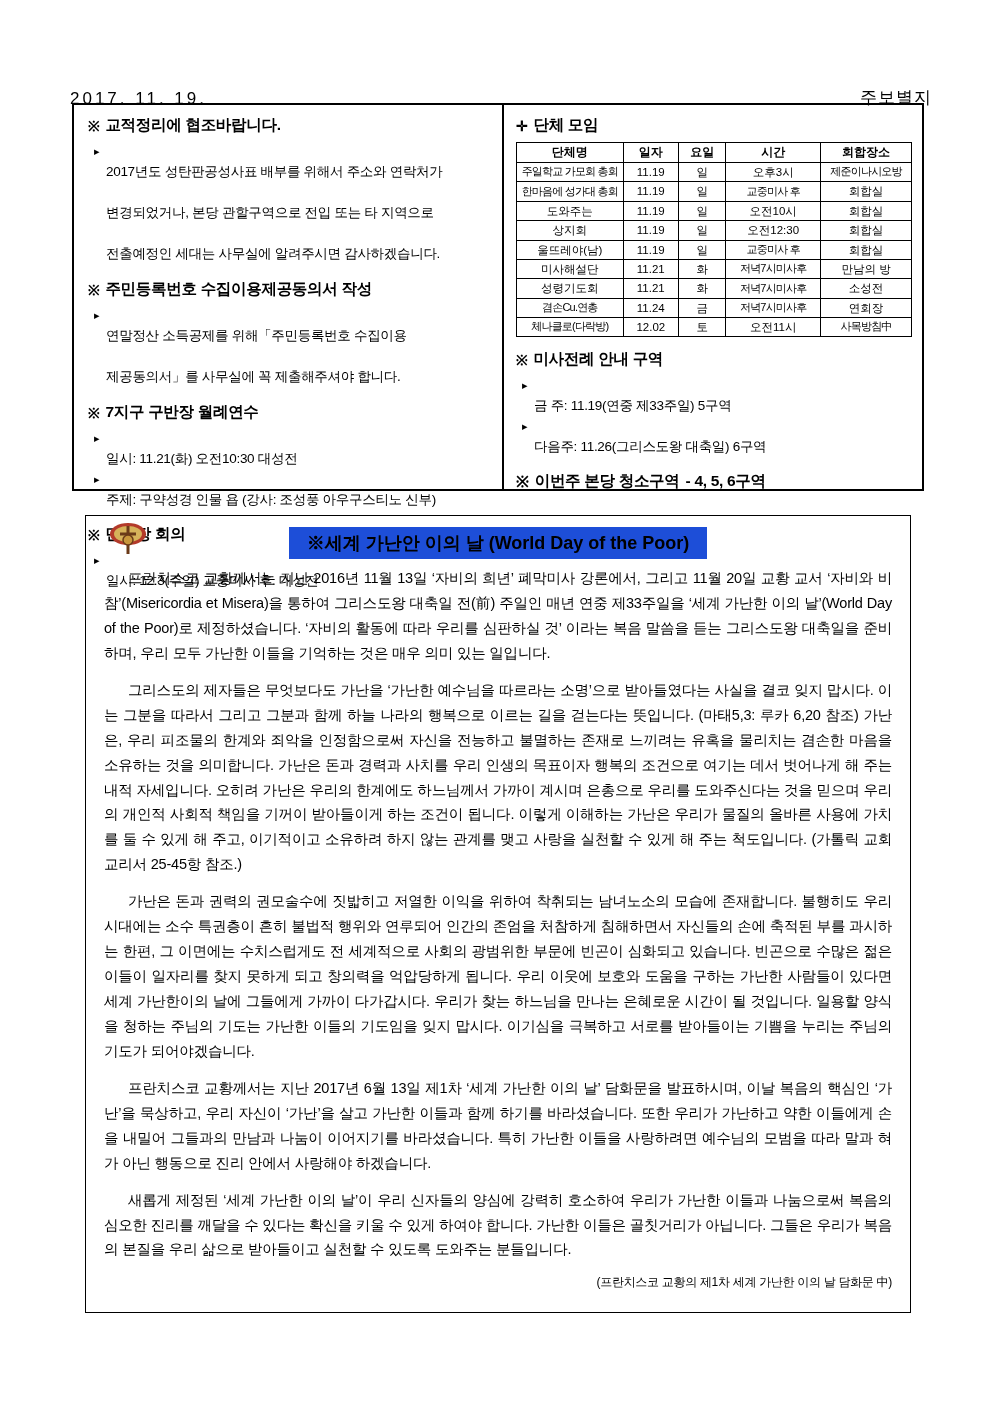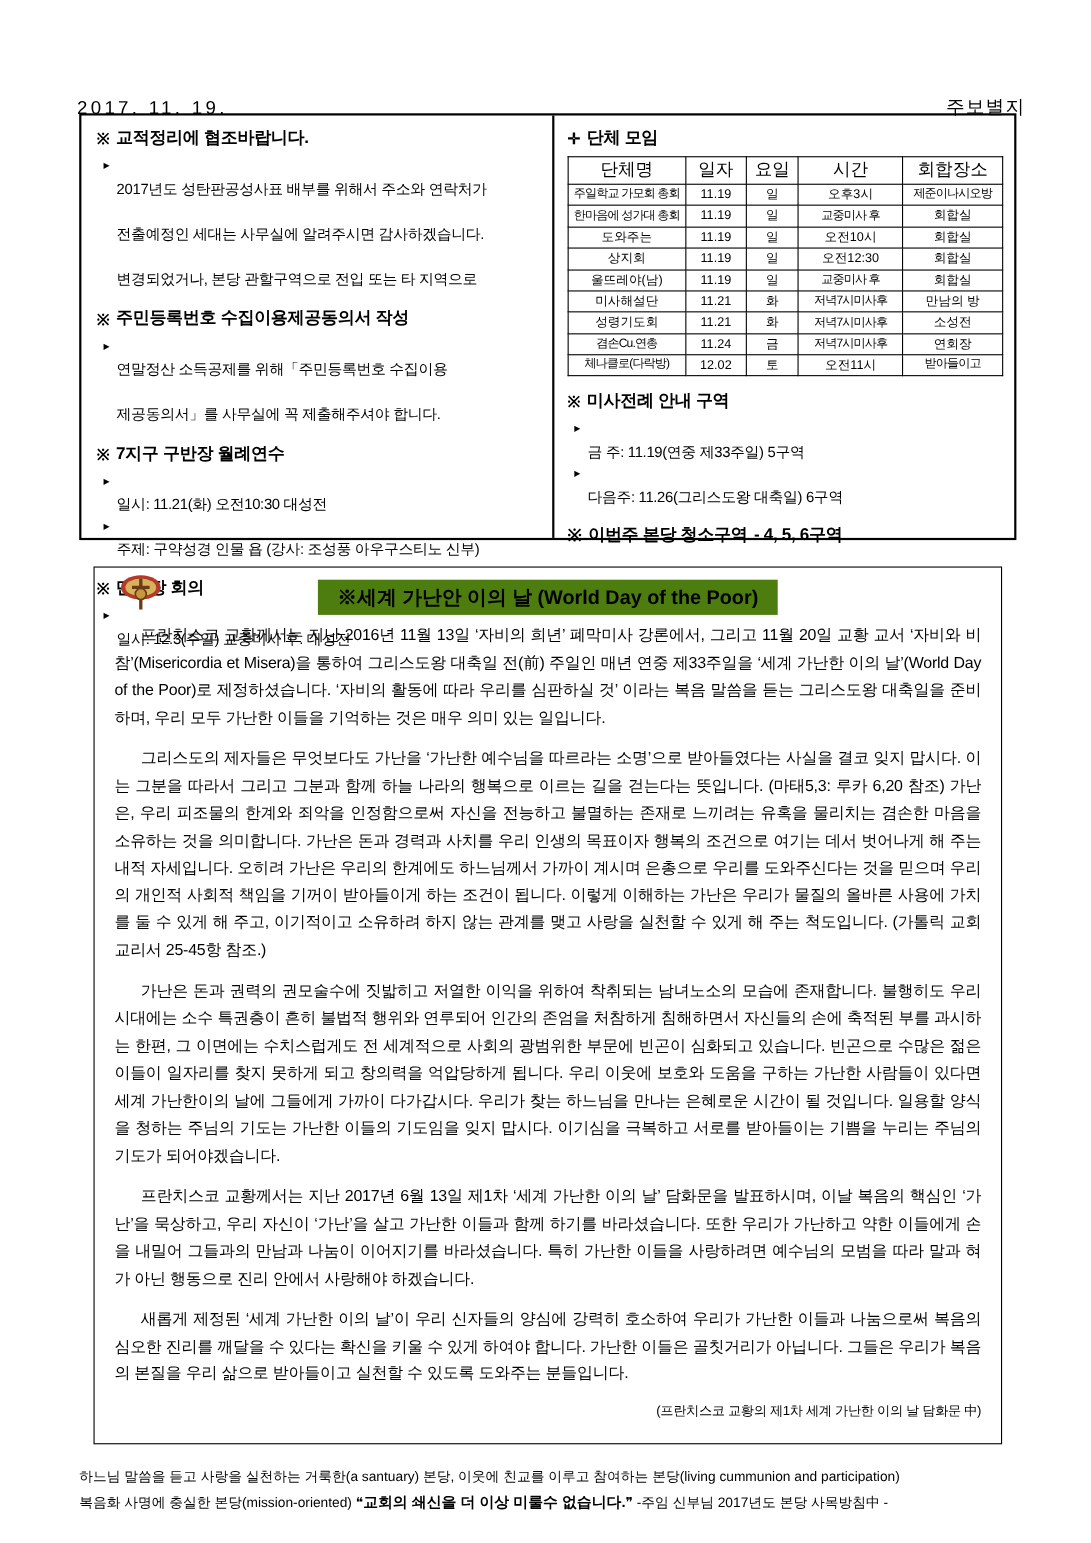--- a/index.html
+++ b/index.html
@@ -96,21 +96,21 @@
     margin-top: 2px;
   }
   table.group-table th,
   table.group-table td {
     border: 1px solid #000;
     text-align: center;
     padding: 2px 1px;
     line-height: 1.25;
     white-space: nowrap;
   }
-  table.group-table th { font-weight: normal; font-size: 16px; }
+  table.group-table th { font-weight: bold; font-size: 12px; }
   table.group-table td.tight { font-size: 11px; letter-spacing: -0.8px; }
   .col-name { width: 27%; }
   .col-date { width: 14%; }
   .col-day  { width: 12%; }
   .col-time { width: 24%; }
   .col-place{ width: 23%; }
 
   .right-sect {
     margin-top: 12px;
   }
@@ -138,21 +138,21 @@
   }
   .article-head {
     display: flex;
     align-items: center;
     justify-content: center;
     position: relative;
     height: 34px;
     margin-bottom: 6px;
   }
   .art-title {
-    background: #4d7c0f;
+    background: #1d4ed8;
     font-size: 18px;
     font-weight: bold;
     padding: 4px 18px;
     letter-spacing: 0px;
     border: 0;
   }
   .badge {
     position: absolute;
     left: 2px;
     top: -6px;
@@ -205,24 +205,24 @@
 
       <div class="sect-title">
         <span class="mark">※</span>
         <span>교적정리에 협조바랍니다.</span>
       </div>
       <div class="bullet-line">
         <span class="dot">▸</span>
         <span class="txt">2017년도 성탄판공성사표 배부를 위해서 주소와 연락처가</span>
       </div>
       <div class="bullet-line indent-1">
+        <span class="txt">변경되었거나, 본당 관할구역으로 전입 또는 타 지역으로</span>
+      </div>
+      <div class="bullet-line indent-1">
         <span class="txt">전출예정인 세대는 사무실에 알려주시면 감사하겠습니다.</span>
-      </div>
-      <div class="bullet-line indent-1">
-        <span class="txt">변경되었거나, 본당 관할구역으로 전입 또는 타 지역으로</span>
       </div>
 
       <div class="sect-title spaced">
         <span class="mark">※</span>
         <span>주민등록번호 수집이용제공동의서 작성</span>
       </div>
       <div class="bullet-line">
         <span class="dot">▸</span>
         <span class="txt">연말정산 소득공제를 위해「주민등록번호 수집이용</span>
       </div>
@@ -325,21 +325,21 @@
             <td>11.24</td>
             <td>금</td>
             <td class="tight">저녁7시미사후</td>
             <td>연회장</td>
           </tr>
           <tr>
             <td class="tight">체나클로(다락방)</td>
             <td>12.02</td>
             <td>토</td>
             <td>오전11시</td>
-            <td class="tight">받아들이고</td>
+            <td class="tight">사목방침中</td>
           </tr>
         </tbody>
       </table>
 
       <div class="right-sect">
         <div class="sect-title">
           <span class="mark">※</span>
           <span>미사전례 안내 구역</span>
         </div>
         <div class="bullet-line">
@@ -373,20 +373,14 @@
     </div>
 
     <p class="para">프란치스코 교황께서는 지난 2016년 11월 13일 ‘자비의 희년’ 폐막미사 강론에서, 그리고 11월 20일 교황 교서 ‘자비와 비참’(Misericordia et Misera)을 통하여 그리스도왕 대축일 전(前) 주일인 매년 연중 제33주일을 ‘세계 가난한 이의 날’(World Day of the Poor)로 제정하셨습니다. ‘자비의 활동에 따라 우리를 심판하실 것’ 이라는 복음 말씀을 듣는 그리스도왕 대축일을 준비하며, 우리 모두 가난한 이들을 기억하는 것은 매우 의미 있는 일입니다.</p>
     <p class="para">그리스도의 제자들은 무엇보다도 가난을 ‘가난한 예수님을 따르라는 소명’으로 받아들였다는 사실을 결코 잊지 맙시다. 이는 그분을 따라서 그리고 그분과 함께 하늘 나라의 행복으로 이르는 길을 걷는다는 뜻입니다. (마태5,3: 루카 6,20 참조) 가난은, 우리 피조물의 한계와 죄악을 인정함으로써 자신을 전능하고 불멸하는 존재로 느끼려는 유혹을 물리치는 겸손한 마음을 소유하는 것을 의미합니다. 가난은 돈과 경력과 사치를 우리 인생의 목표이자 행복의 조건으로 여기는 데서 벗어나게 해 주는 내적 자세입니다. 오히려 가난은 우리의 한계에도 하느님께서 가까이 계시며 은총으로 우리를 도와주신다는 것을 믿으며 우리의 개인적 사회적 책임을 기꺼이 받아들이게 하는 조건이 됩니다. 이렇게 이해하는 가난은 우리가 물질의 올바른 사용에 가치를 둘 수 있게 해 주고, 이기적이고 소유하려 하지 않는 관계를 맺고 사랑을 실천할 수 있게 해 주는 척도입니다. (가톨릭 교회 교리서 25-45항 참조.)</p>
     <p class="para">가난은 돈과 권력의 권모술수에 짓밟히고 저열한 이익을 위하여 착취되는 남녀노소의 모습에 존재합니다. 불행히도 우리 시대에는 소수 특권층이 흔히 불법적 행위와 연루되어 인간의 존엄을 처참하게 침해하면서 자신들의 손에 축적된 부를 과시하는 한편, 그 이면에는 수치스럽게도 전 세계적으로 사회의 광범위한 부문에 빈곤이 심화되고 있습니다. 빈곤으로 수많은 젊은이들이 일자리를 찾지 못하게 되고 창의력을 억압당하게 됩니다. 우리 이웃에 보호와 도움을 구하는 가난한 사람들이 있다면 세계 가난한이의 날에 그들에게 가까이 다가갑시다. 우리가 찾는 하느님을 만나는 은혜로운 시간이 될 것입니다. 일용할 양식을 청하는 주님의 기도는 가난한 이들의 기도임을 잊지 맙시다. 이기심을 극복하고 서로를 받아들이는 기쁨을 누리는 주님의 기도가 되어야겠습니다.</p>
     <p class="para">프란치스코 교황께서는 지난 2017년 6월 13일 제1차 ‘세계 가난한 이의 날’ 담화문을 발표하시며, 이날 복음의 핵심인 ‘가난’을 묵상하고, 우리 자신이 ‘가난’을 살고 가난한 이들과 함께 하기를 바라셨습니다. 또한 우리가 가난하고 약한 이들에게 손을 내밀어 그들과의 만남과 나눔이 이어지기를 바라셨습니다. 특히 가난한 이들을 사랑하려면 예수님의 모범을 따라 말과 혀가 아닌 행동으로 진리 안에서 사랑해야 하겠습니다.</p>
     <p class="para">새롭게 제정된 ‘세계 가난한 이의 날’이 우리 신자들의 양심에 강력히 호소하여 우리가 가난한 이들과 나눔으로써 복음의 심오한 진리를 깨달을 수 있다는 확신을 키울 수 있게 하여야 합니다. 가난한 이들은 골칫거리가 아닙니다. 그들은 우리가 복음의 본질을 우리 삶으로 받아들이고 실천할 수 있도록 도와주는 분들입니다.</p>
     <div class="source">(프란치스코 교황의 제1차 세계 가난한 이의 날 담화문 中)</div>
   </div>
 
-  <div class="footer">
-    <div>하느님 말씀을 듣고 사랑을 실천하는 거룩한(a santuary) 본당, 이웃에 친교를 이루고 참여하는 본당(living cummunion and participation)</div>
-    <div class="line2">
-      <span>복음화 사명에 충실한 본당(mission-oriented) ❝</span><span class="bold">교회의 쇄신을 더 이상 미룰수 없습니다.</span><span>❞ -주임 신부님 2017년도 본당 사목방침中 -</span>
-    </div>
-  </div>
 
 </div>
 
 </body></html>

